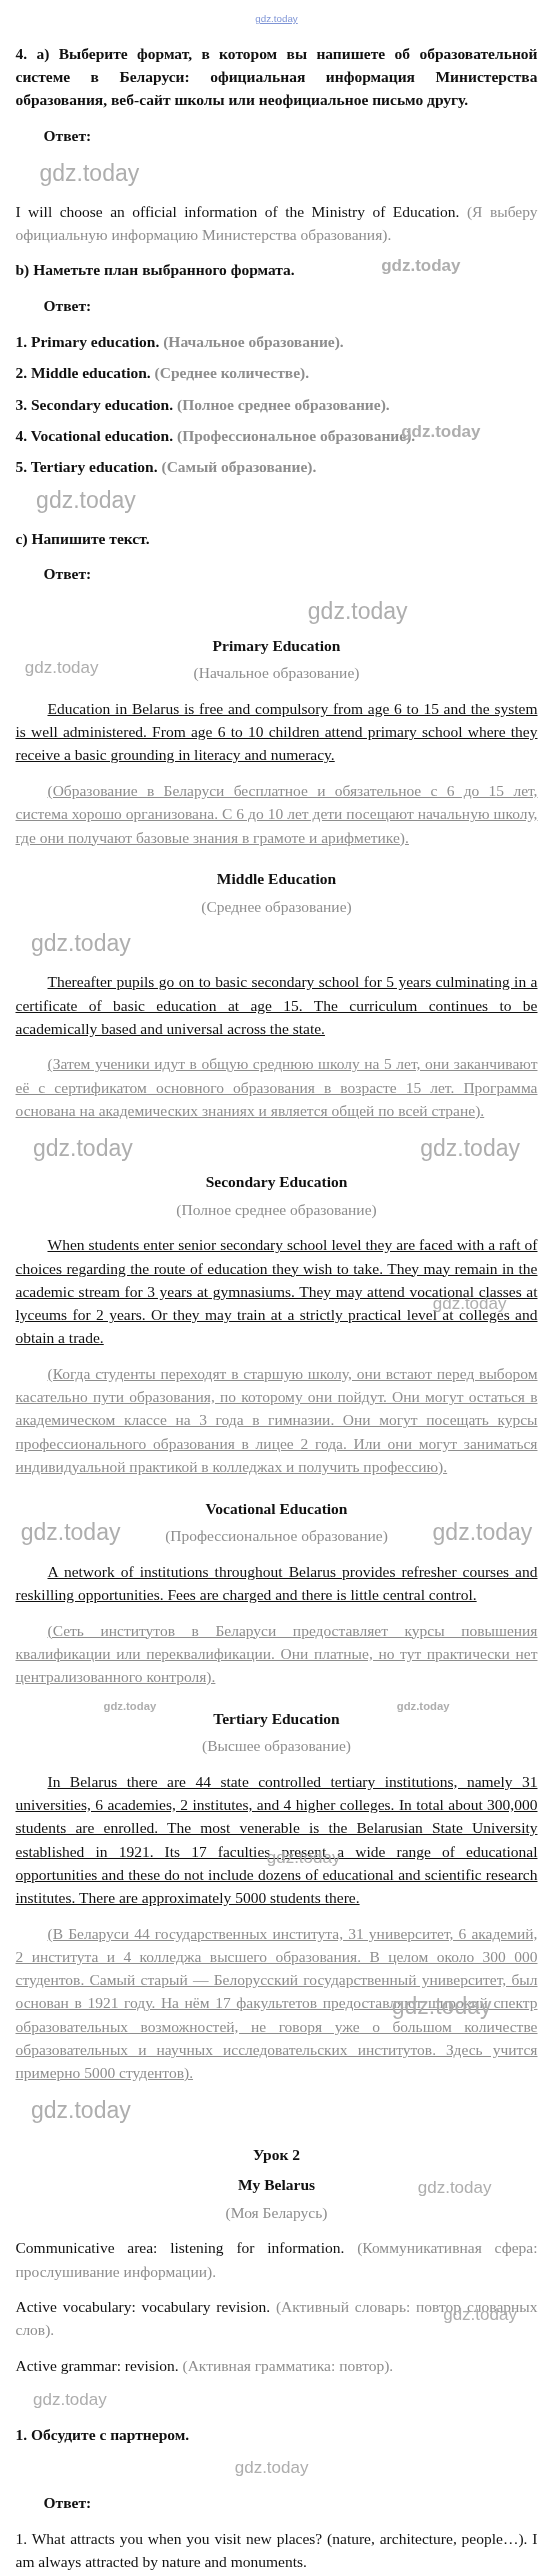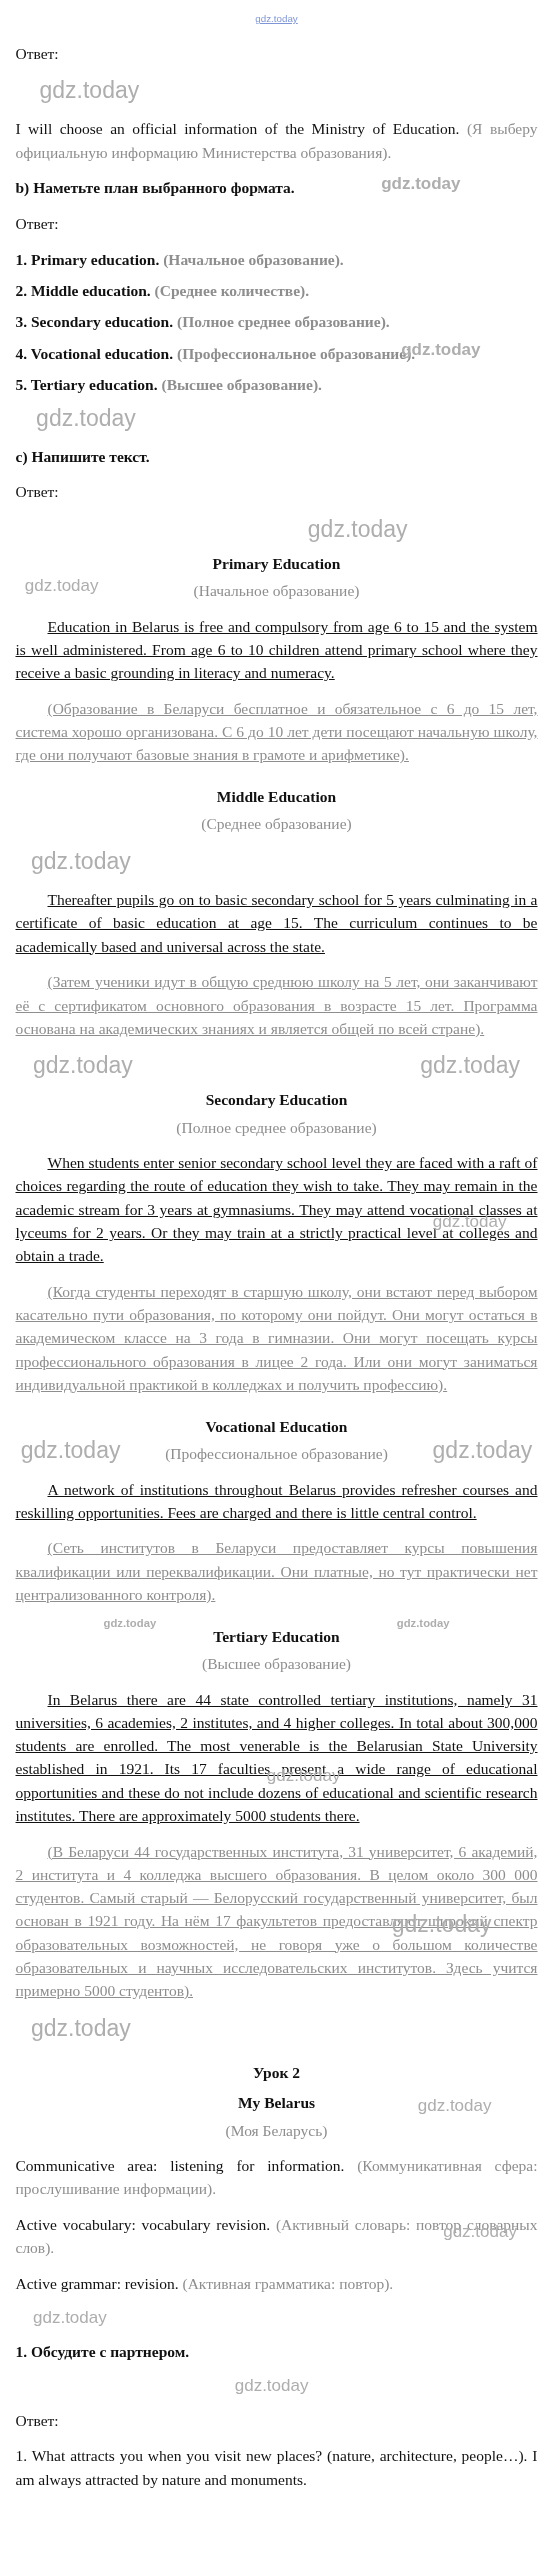--- a/index.html
+++ b/index.html
@@ -8,21 +8,21 @@
     font-family: "Liberation Serif", serif;
     font-size: 15.5px;
     line-height: 1.5;
     color: #111111;
   }
   .page { position: relative; width: 553px; min-height: 3554px; padding: 4.1px 15.5px 31px 15.5px; box-sizing: border-box; }
   .top { text-align: center; margin: 1px 0 13.4px 0; }
   .top a { font-family: "Liberation Sans", sans-serif; font-size: 9.8px; color: #7f95d6; text-decoration: underline; }
   p { margin: 12.4px 0; text-align: justify; }
   .prompt { font-weight: bold; }
-  .lbl { font-weight: normal; }
+  .lbl { font-weight: bold; margin-left: 28px; }
   .ru { color: #8e8e8e; }
   .plan { margin: 8.2px 0; font-weight: bold; }
   h3 { font-size: 15.5px; text-align: center; font-weight: bold; margin: 18.5px 0 4.1px 0; }
   h3.tight { margin: 7.2px 0 4.1px 0; font-family: Liberation Serif, serif; }
   .sub { text-align: center; margin: 0 0 12.4px 0; }
   .ind { text-indent: 32px; text-decoration: underline; }
   .rel { position: relative; }
   .wm { font-family: "Liberation Sans", sans-serif; color: #aeaeae; white-space: nowrap; line-height: 1.2; }
   .wm-row { margin: 8.2px 0; display: flex; }
   .wm-row.sp { justify-content: space-between; padding: 0 17.5px; }
@@ -33,20 +33,23 @@
 </style>
 </head>
 <body>
 
 <div class="page">
 
   <div class="top">
     <a href="#">gdz.today</a>
   </div>
 
+  <p class="prompt">
+    <span>4. а) Выберите формат, в котором вы напишете об образовательной системе в Беларуси: официальная информация Министерства образования, веб-сайт школы или неофициальное письмо другу.</span>
+  </p>
   <p class="lbl">
     <span>Ответ:</span>
   </p>
 
   <div class="wm-row" style="padding-left:24px">
     <span class="wm wm-lg">gdz.today</span>
   </div>
 
   <p>
     <span>I will choose an official information of the Ministry of Education.</span>
@@ -73,21 +76,21 @@
     <span>3. Secondary education.</span>
     <span class="ru">(Полное среднее образование).</span>
   </p>
   <p class="plan rel">
     <span>4. Vocational education.</span>
     <span class="ru">(Профессиональное образование).</span>
     <span class="wm wm-md wm-abs" style="top:-2.1px; right:57px;">gdz.today</span>
   </p>
   <p class="plan">
     <span>5. Tertiary education.</span>
-    <span class="ru">(Высшее образование).</span>
+    <span class="ru">(Самый образование).</span>
   </p>
 
   <div class="wm-row" style="padding-left:20.6px">
     <span class="wm wm-lg">gdz.today</span>
   </div>
 
   <p class="prompt">
     <span>c) Напишите текст.</span>
   </p>
   <p class="lbl">

